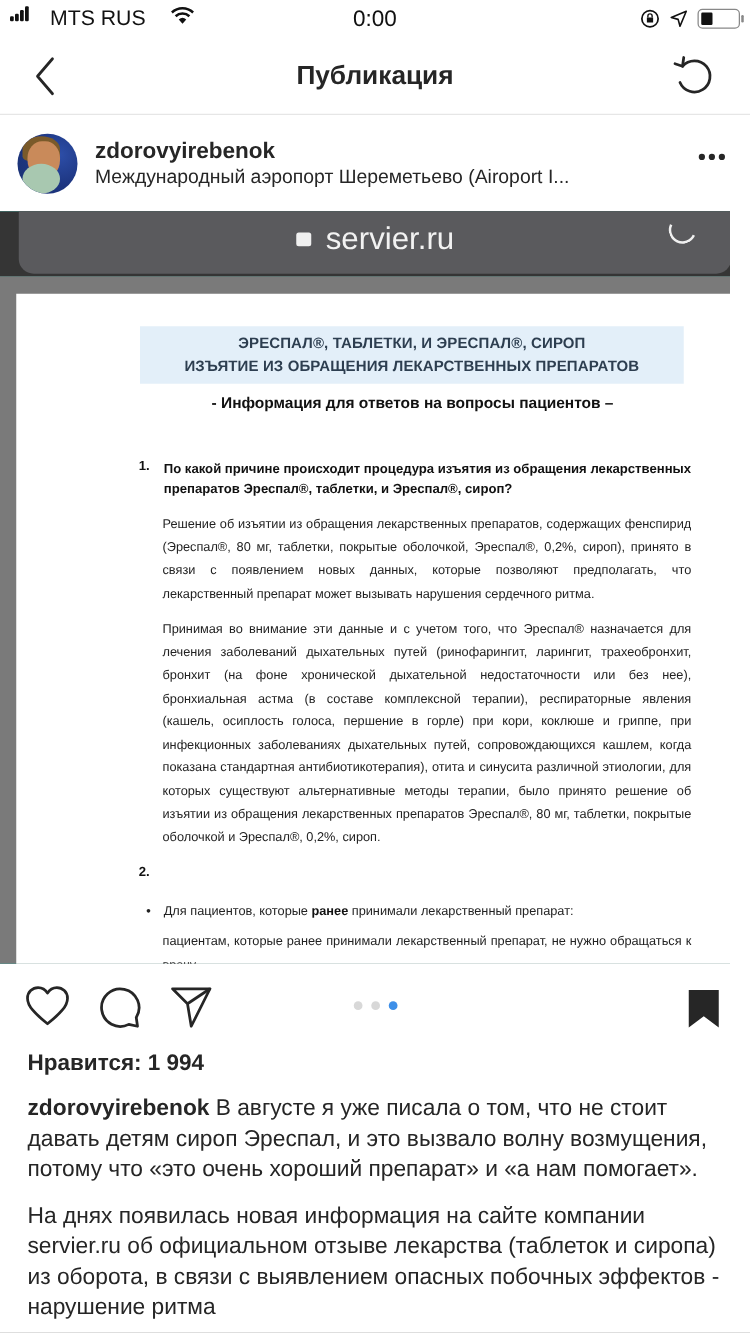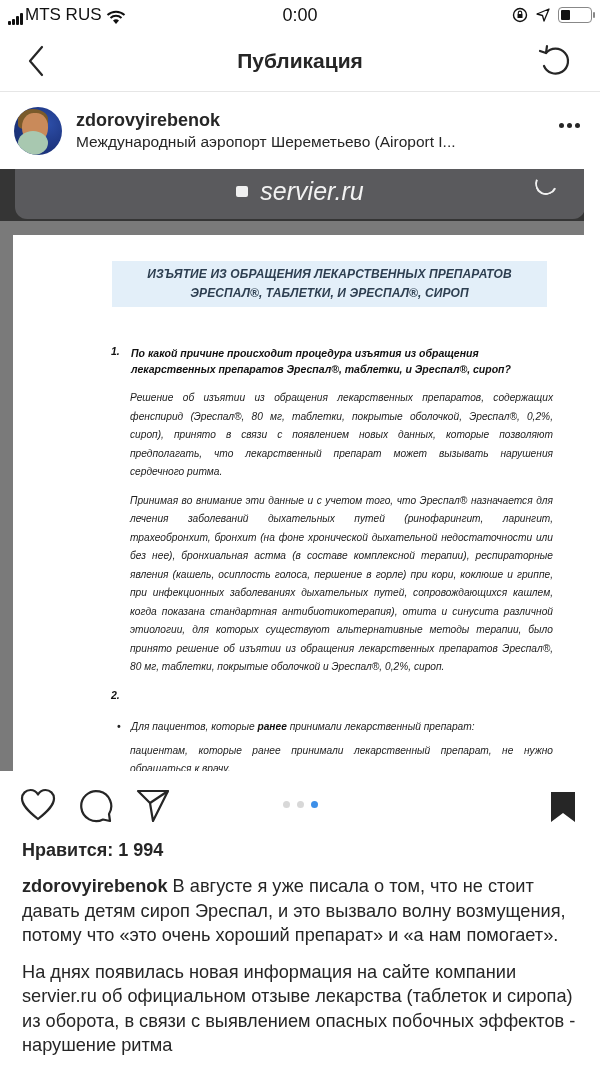--- a/index.html
+++ b/index.html
@@ -1,21 +1,21 @@
 <!DOCTYPE html>
 <html><head>
 <meta charset="utf-8">
 <style>
   * { box-sizing: border-box; margin: 0; padding: 0; }
   html, body { width: 600px; height: 1066px; overflow: hidden; background: #ffffff; }
   body { font-family: "Liberation Sans", "DejaVu Sans", sans-serif; color: #262626; position: relative; }
 
   
   .status-bar { position: absolute; top: 0; left: 0; width: 600px; height: 30px; display: flex; align-items: center; padding: 0 8px; font-size: 17px; color: #111; }
-  .status-left { display: flex; align-items: flex-end; gap: 0; width: 200px; }
+  .status-left { display: flex; align-items: flex-start; gap: 15px; width: 200px; }
   .signal { display: flex; align-items: flex-end; gap: 1px; height: 12px; margin-right: 2px; }
   .signal span { display: block; width: 3px; background: #111; border-radius: 1px; }
   .status-center { flex: 1; text-align: center; font-weight: 400; font-size: 18px; }
   .status-right { width: 200px; display: flex; justify-content: flex-end; align-items: center; gap: 8px; }
   .battery { width: 34px; height: 16px; border: 1.5px solid #888; border-radius: 4px; position: relative; padding: 2px; }
   .battery::after { content: ""; position: absolute; right: -4px; top: 4px; width: 2px; height: 6px; background: #888; border-radius: 1px; }
   .battery-fill { width: 9px; height: 100%; background: #111; border-radius: 1px; }
 
   
   .nav-bar { position: absolute; top: 30px; left: 0; width: 600px; height: 62px; display: flex; align-items: center; justify-content: center; border-bottom: 1px solid #e6e6e6; }
@@ -29,21 +29,21 @@
   .avatar .face { position: absolute; left: 8px; top: 6px; width: 26px; height: 30px; border-radius: 45% 45% 50% 50%; background: #c98a5a; }
   .avatar .hair { position: absolute; left: 4px; top: 2px; width: 30px; height: 20px; border-radius: 50% 50% 20% 20%; background: #7a5a2a; }
   .avatar .child { position: absolute; left: 4px; top: 24px; width: 30px; height: 24px; border-radius: 50%; background: #a8c8b0; }
   .header-text { margin-left: 14px; flex: 1; }
   .username { font-size: 18px; font-weight: 700; color: #262626; line-height: 22px; }
   .location { font-size: 15.5px; color: #262626; line-height: 22px; white-space: nowrap; overflow: hidden; text-overflow: ellipsis; width: 460px; }
   .more-button { position: absolute; right: 20px; top: 30px; display: flex; gap: 3px; cursor: pointer; }
   .more-button span { width: 5px; height: 5px; border-radius: 50%; background: #262626; display: block; }
 
   
-  .post-image { position: absolute; top: 169px; left: 0; width: 584px; height: 602px; background: #0f766e; overflow: hidden; font-style: italic; }
+  .post-image { position: absolute; top: 169px; left: 0; width: 584px; height: 602px; background: #0f766e; overflow: hidden; }
   .browser-bar { position: absolute; top: 0; left: 0; width: 600px; height: 52px; background: #353535; }
   .url-field { position: absolute; top: -10px; left: 15px; width: 570px; height: 60px; background: #5a5a5d; border-radius: 12px; display: flex; align-items: center; justify-content: center; padding-top: 16px; }
   .lock-icon { width: 12px; height: 11px; background: #f0f0f0; border-radius: 2px; margin-right: 12px; position: relative; top: -6px; }
   .url-text { color: #f2f2f2; font-size: 25px; position: relative; top: -6px; }
   .reload-icon { position: absolute; right: 28px; top: 14px; width: 22px; height: 22px; border: 2.5px solid #f0f0f0; border-radius: 50%; border-top-color: transparent; border-right-color: transparent; transform: rotate(-20deg); }
   .doc-area { position: absolute; top: 52px; left: 0; width: 600px; height: 550px; background: #7a7a7a; }
   .doc-page { position: absolute; top: 14px; left: 13px; width: 574px; height: 552px; background: #ffffff; padding-top: 26px; }
   .doc-title-box { margin: 0 auto; margin-left: 99px; width: 435px; height: 46px; background: #e3eff9; display: flex; flex-direction: column; align-items: center; justify-content: center; }
   .doc-title-line { font-size: 12px; font-weight: 700; color: #2d3e50; line-height: 19px; letter-spacing: 0.1px; text-align: center; }
   .doc-subtitle { text-align: center; margin-left: 92px; width: 450px; font-size: 12.4px; font-weight: 700; color: #111; margin-top: 8px; }
@@ -138,23 +138,24 @@
   <div class="browser-bar">
     <div class="url-field">
       <div class="lock-icon"></div>
       <span class="url-text">servier.ru</span>
       <div class="reload-icon"></div>
     </div>
   </div>
   <div class="doc-area">
     <div class="doc-page">
       <div class="doc-title-box">
+        <div class="doc-title-line">ЭРЕСПАЛ®, ТАБЛЕТКИ, И ЭРЕСПАЛ®, СИРОП</div>
         <div class="doc-title-line">ИЗЪЯТИЕ ИЗ ОБРАЩЕНИЯ ЛЕКАРСТВЕННЫХ ПРЕПАРАТОВ</div>
-        <div class="doc-title-line">ЭРЕСПАЛ®, ТАБЛЕТКИ, И ЭРЕСПАЛ®, СИРОП</div>
-      </div>
+      </div>
+      <div class="doc-subtitle">- Информация для ответов на вопросы пациентов –</div>
 
       <div class="doc-q">
         <div class="num">1.</div>
         <div class="qtext">По какой причине происходит процедура изъятия из обращения лекарственных препаратов Эреспал®, таблетки, и Эреспал®, сироп?</div>
       </div>
       <div class="doc-p p1">Решение об изъятии из обращения лекарственных препаратов, содержащих фенспирид (Эреспал®, 80 мг, таблетки, покрытые оболочкой, Эреспал®, 0,2%, сироп), принято в связи с появлением новых данных, которые позволяют предполагать, что лекарственный препарат может вызывать нарушения сердечного ритма.</div>
       <div class="doc-p p2">Принимая во внимание эти данные и с учетом того, что Эреспал® назначается для лечения заболеваний дыхательных путей (ринофарингит, ларингит, трахеобронхит, бронхит (на фоне хронической дыхательной недостаточности или без нее), бронхиальная астма (в составе комплексной терапии), респираторные явления (кашель, осиплость голоса, першение в горле) при кори, коклюше и гриппе, при инфекционных заболеваниях дыхательных путей, сопровождающихся кашлем, когда показана стандартная антибиотикотерапия), отита и синусита различной этиологии, для которых существуют альтернативные методы терапии, было принято решение об изъятии из обращения лекарственных препаратов Эреспал®, 80 мг, таблетки, покрытые оболочкой и Эреспал®, 0,2%, сироп.</div>
 
       <div class="doc-q doc-q2">
         <div class="num">2.</div>

